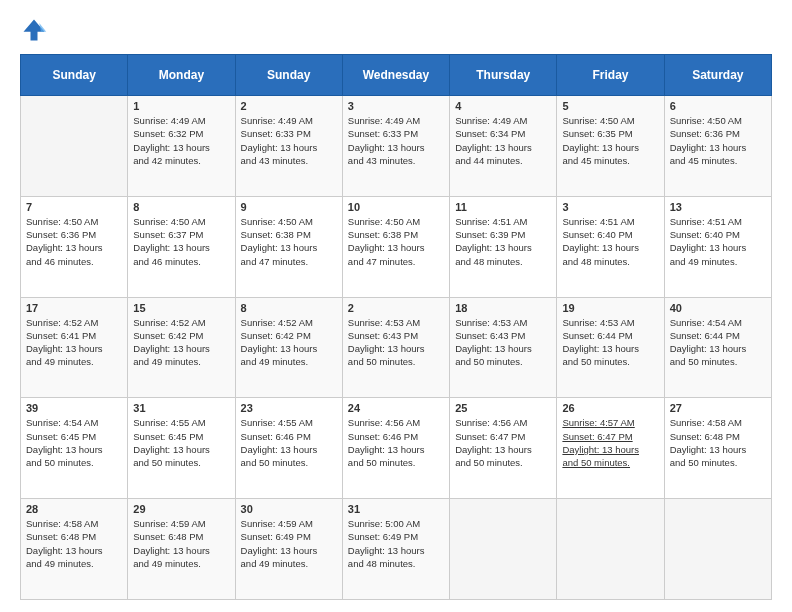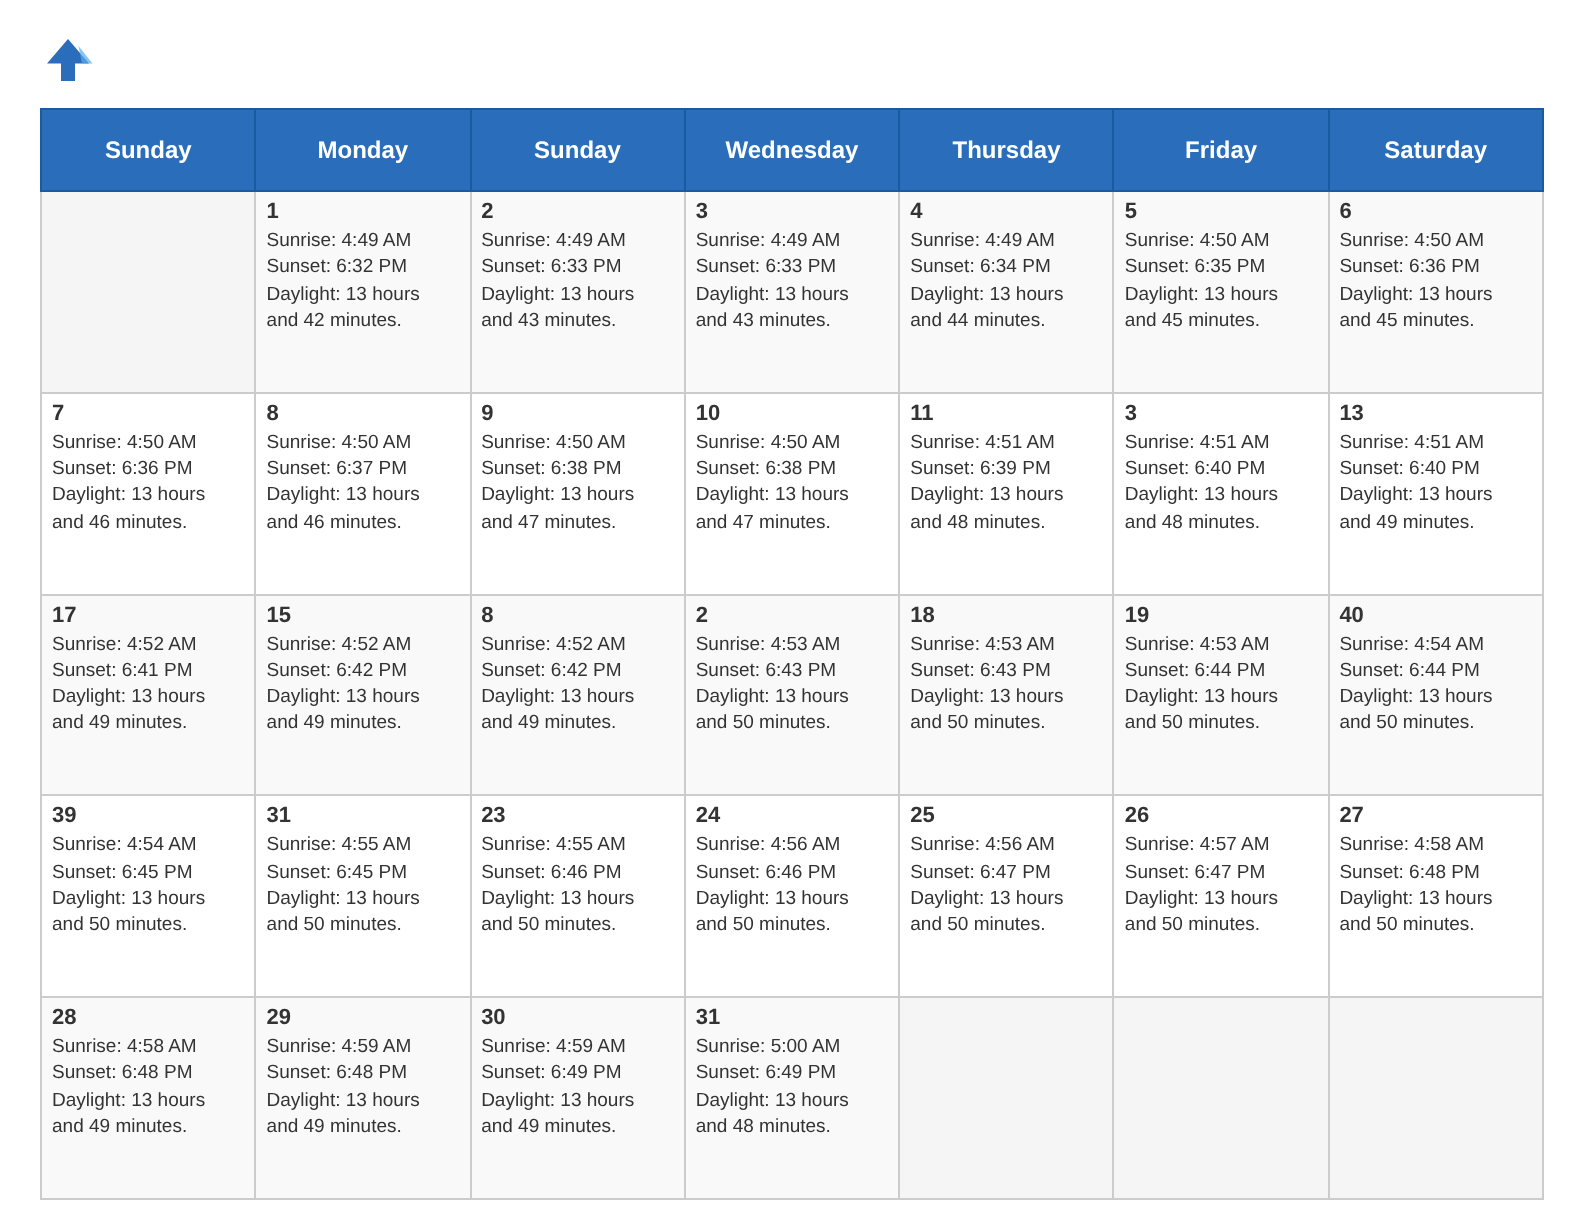--- a/index.html
+++ b/index.html
@@ -310,21 +310,21 @@
           </td>
           <td>
             <span class="day-num">25</span>
             <div class="day-info" style="white-space: pre-line;">Sunrise: 4:56 AM
 Sunset: 6:47 PM
 Daylight: 13 hours
 and 50 minutes.</div>
           </td>
           <td>
             <span class="day-num">26</span>
-            <div class="day-info" style="white-space: pre-line;">Sunrise: 4:57 AM
+            <div class="day-info" style="white-space: pre-line; text-decoration: underline;">Sunrise: 4:57 AM
 Sunset: 6:47 PM
 Daylight: 13 hours
 and 50 minutes.</div>
           </td>
           <td>
             <span class="day-num">27</span>
             <div class="day-info" style="white-space: pre-line;">Sunrise: 4:58 AM
 Sunset: 6:48 PM
 Daylight: 13 hours
 and 50 minutes.</div>

